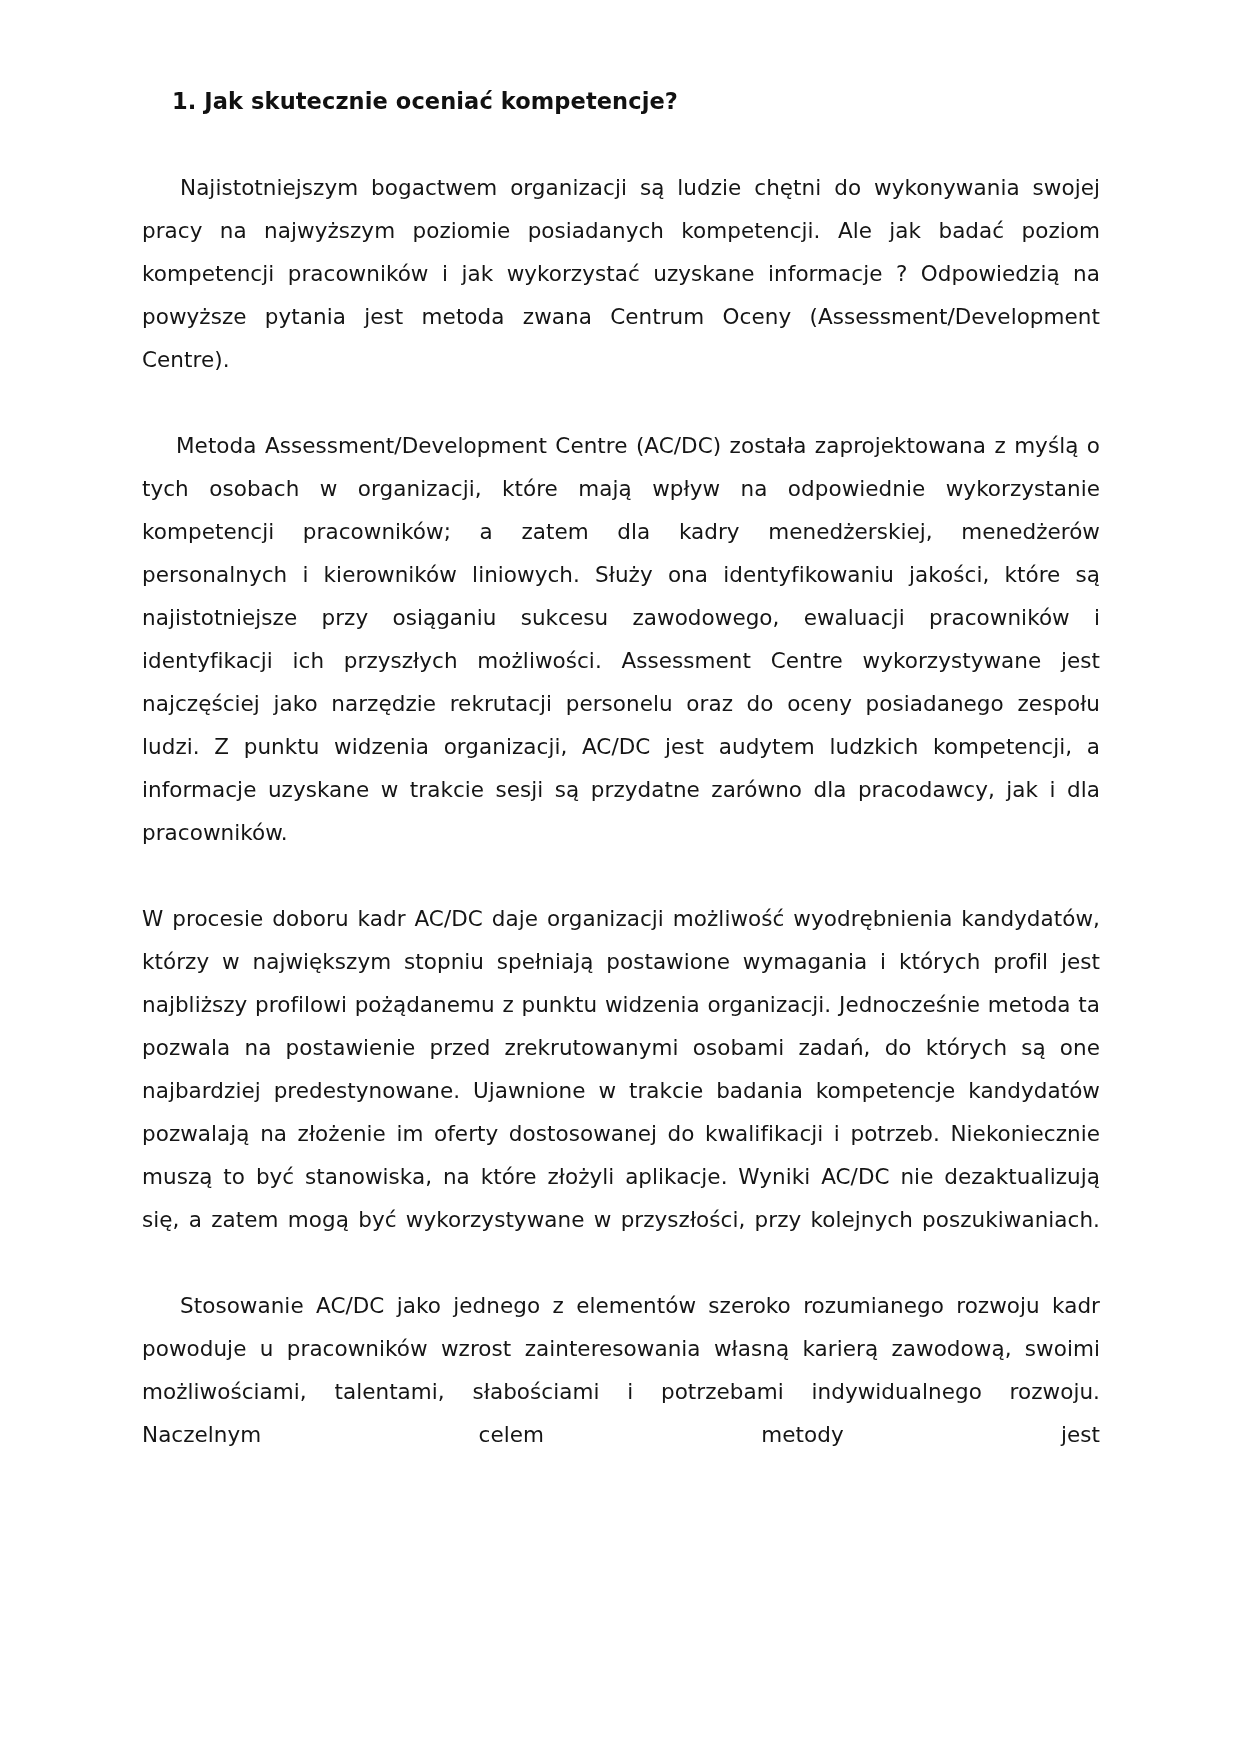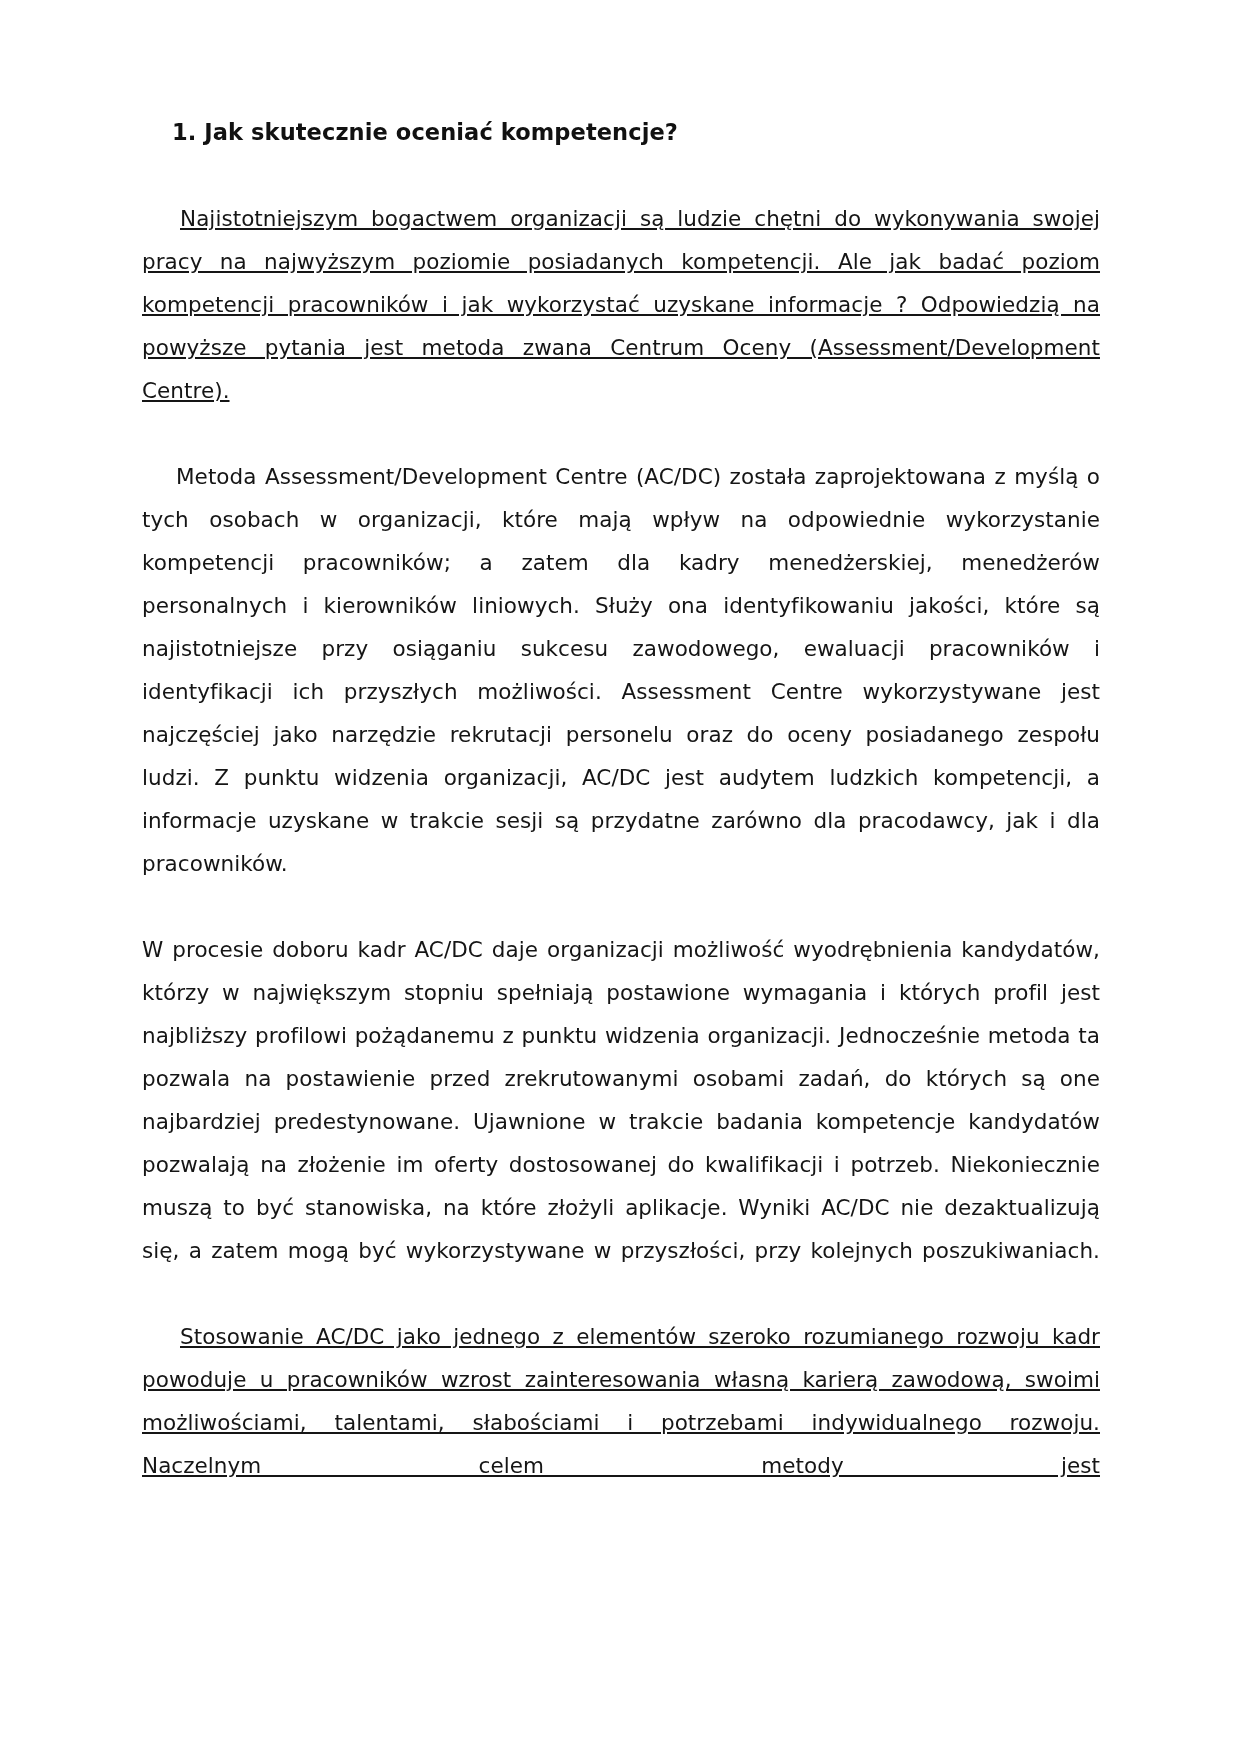--- a/index.html
+++ b/index.html
@@ -12,21 +12,21 @@
     width: 1240px;
     height: 1754px;
     font-family: "DejaVu Sans", sans-serif;
     color: #1a1a1a;
     -webkit-font-smoothing: antialiased;
   }
   .page {
     box-sizing: border-box;
     width: 1240px;
     height: 1754px;
-    padding: 118px 140px 60px 142px;
+    padding: 87px 140px 60px 142px;
     background: #ffffff;
     position: relative;
   }
   .doc-heading {
     font-size: 22.5px;
     font-weight: bold;
     letter-spacing: 0.1px;
     margin: 0 0 0 30px;
     line-height: 1.3;
     color: #111111;
@@ -38,21 +38,20 @@
     margin: 0;
     font-size: 21.5px;
     line-height: 43px;
     text-align: justify;
     text-justify: inter-word;
     color: #151515;
     letter-spacing: 0.05px;
   }
   p.para.indent {
     text-indent: 38px;
-    text-decoration: underline;
   }
   p.para.indent-small {
     text-indent: 34px;
   }
   
   p.para::after {
     content: "";
     display: inline-block;
     width: 100%;
   }

